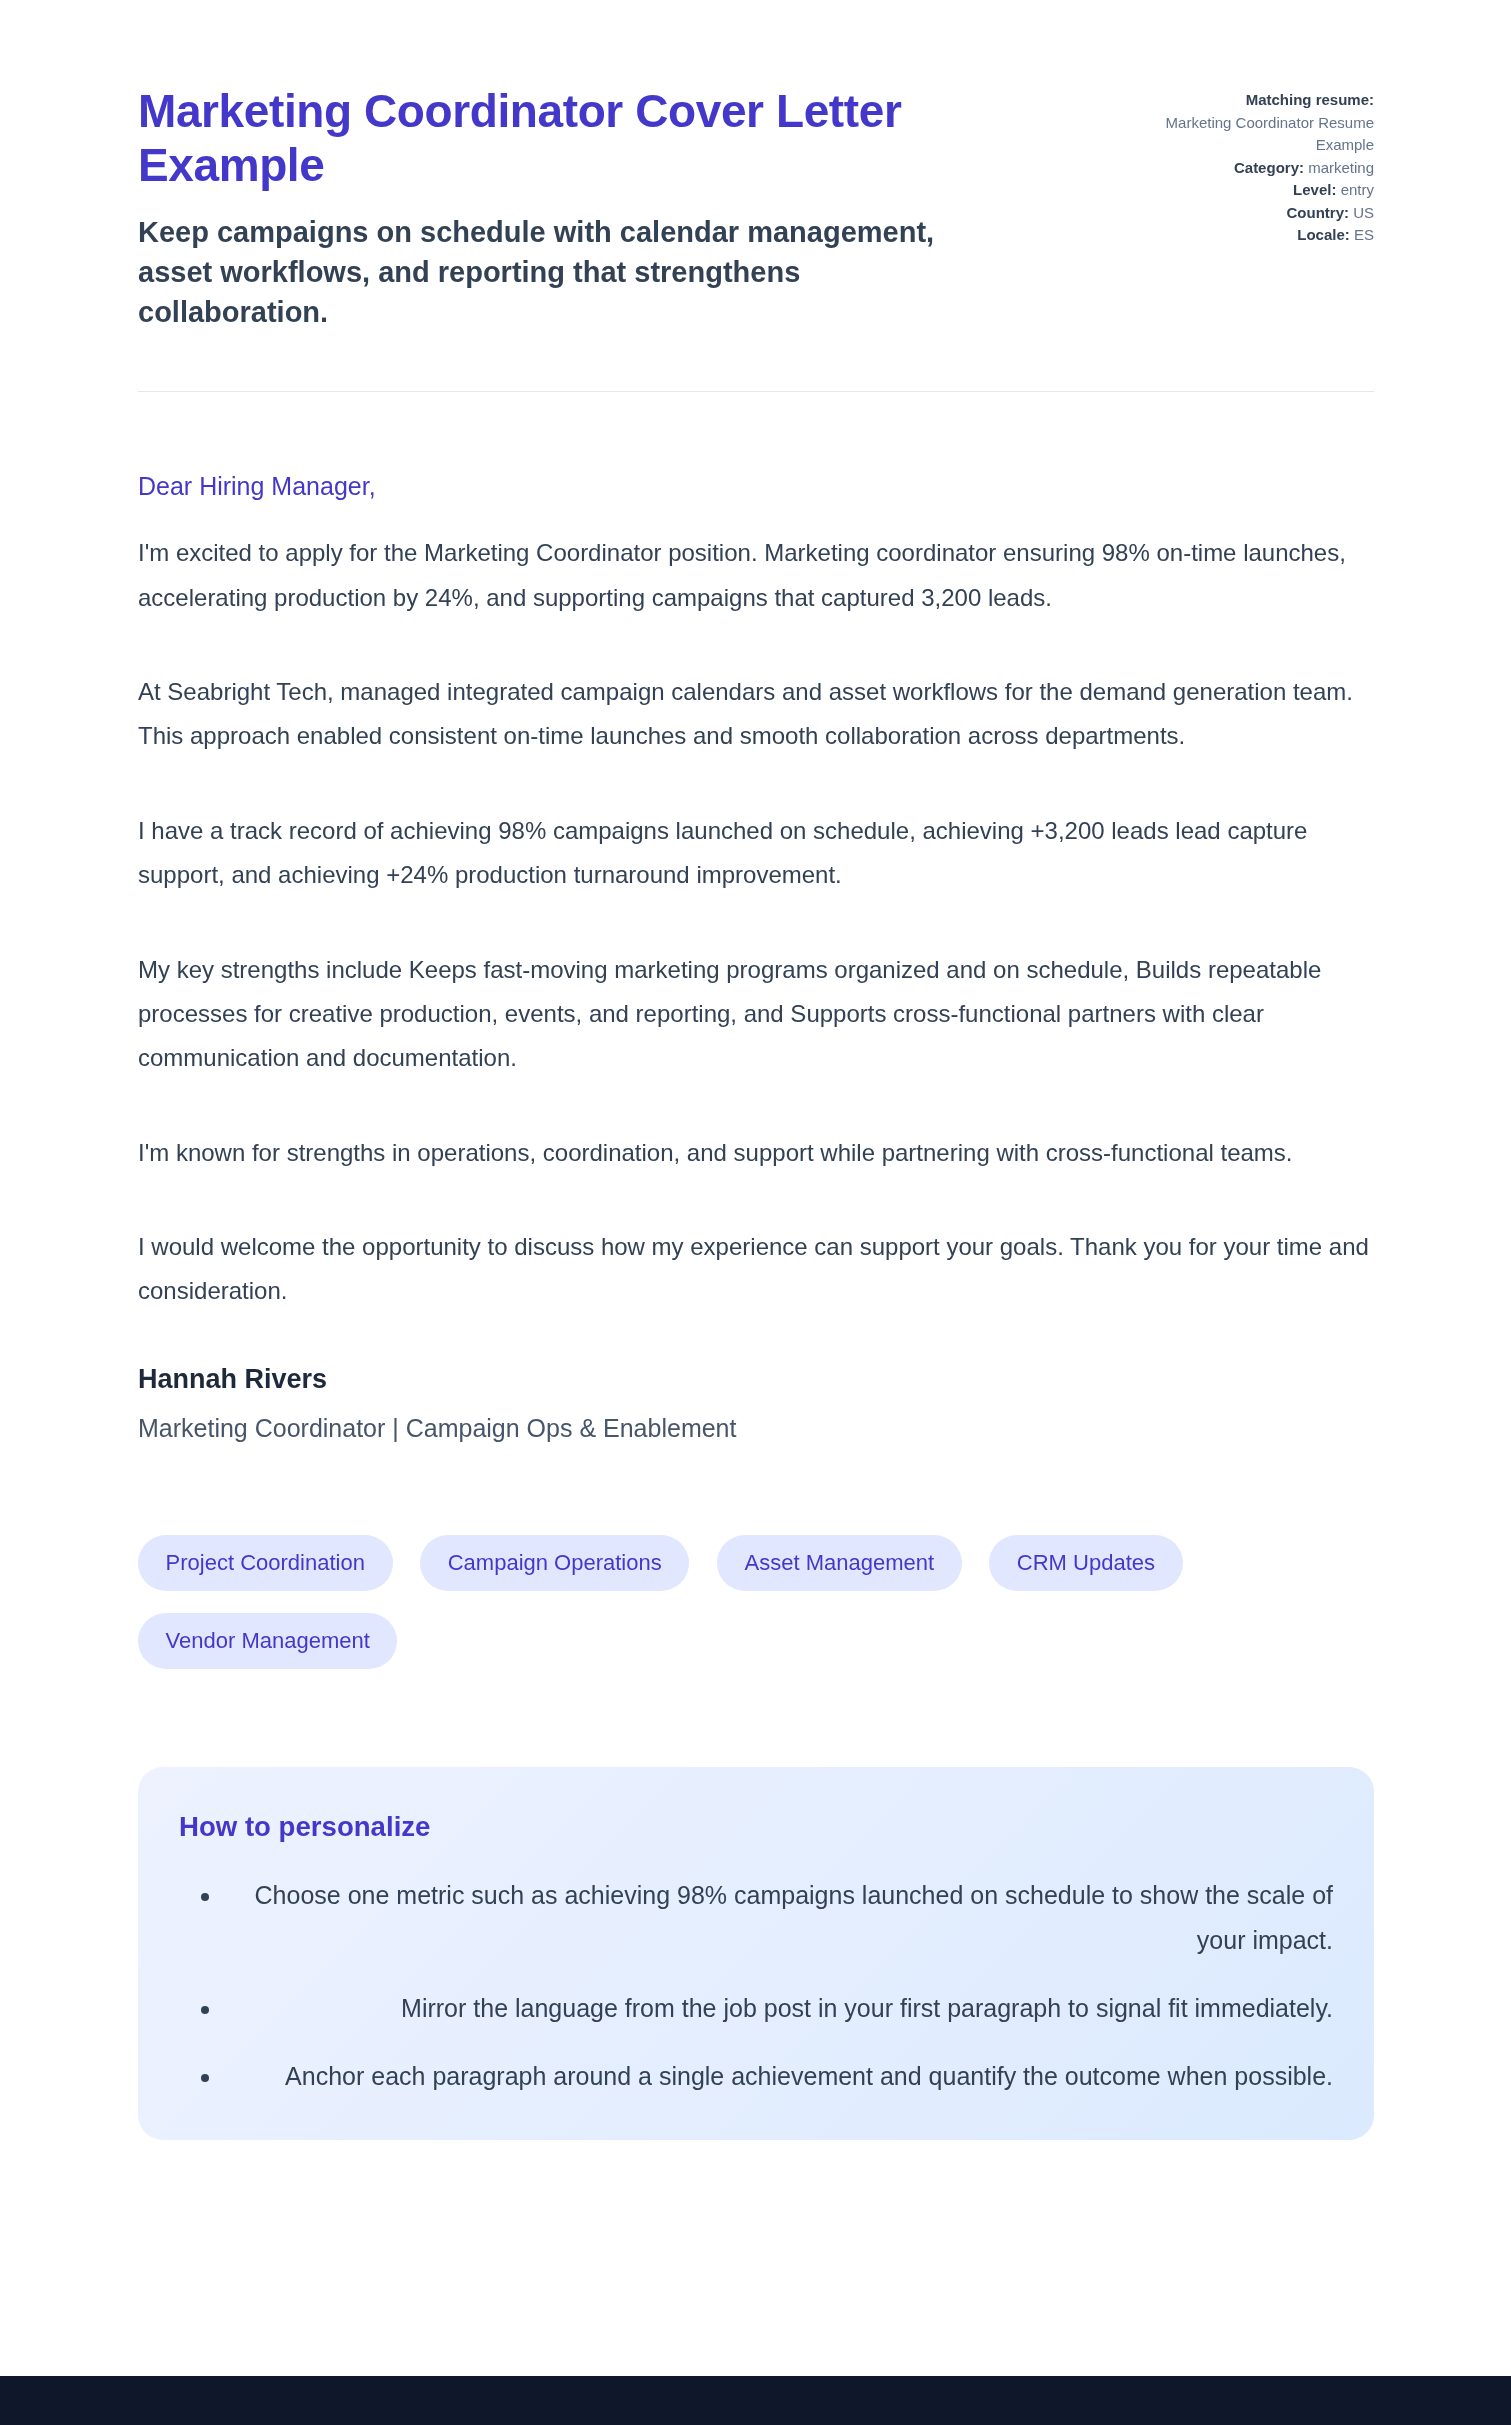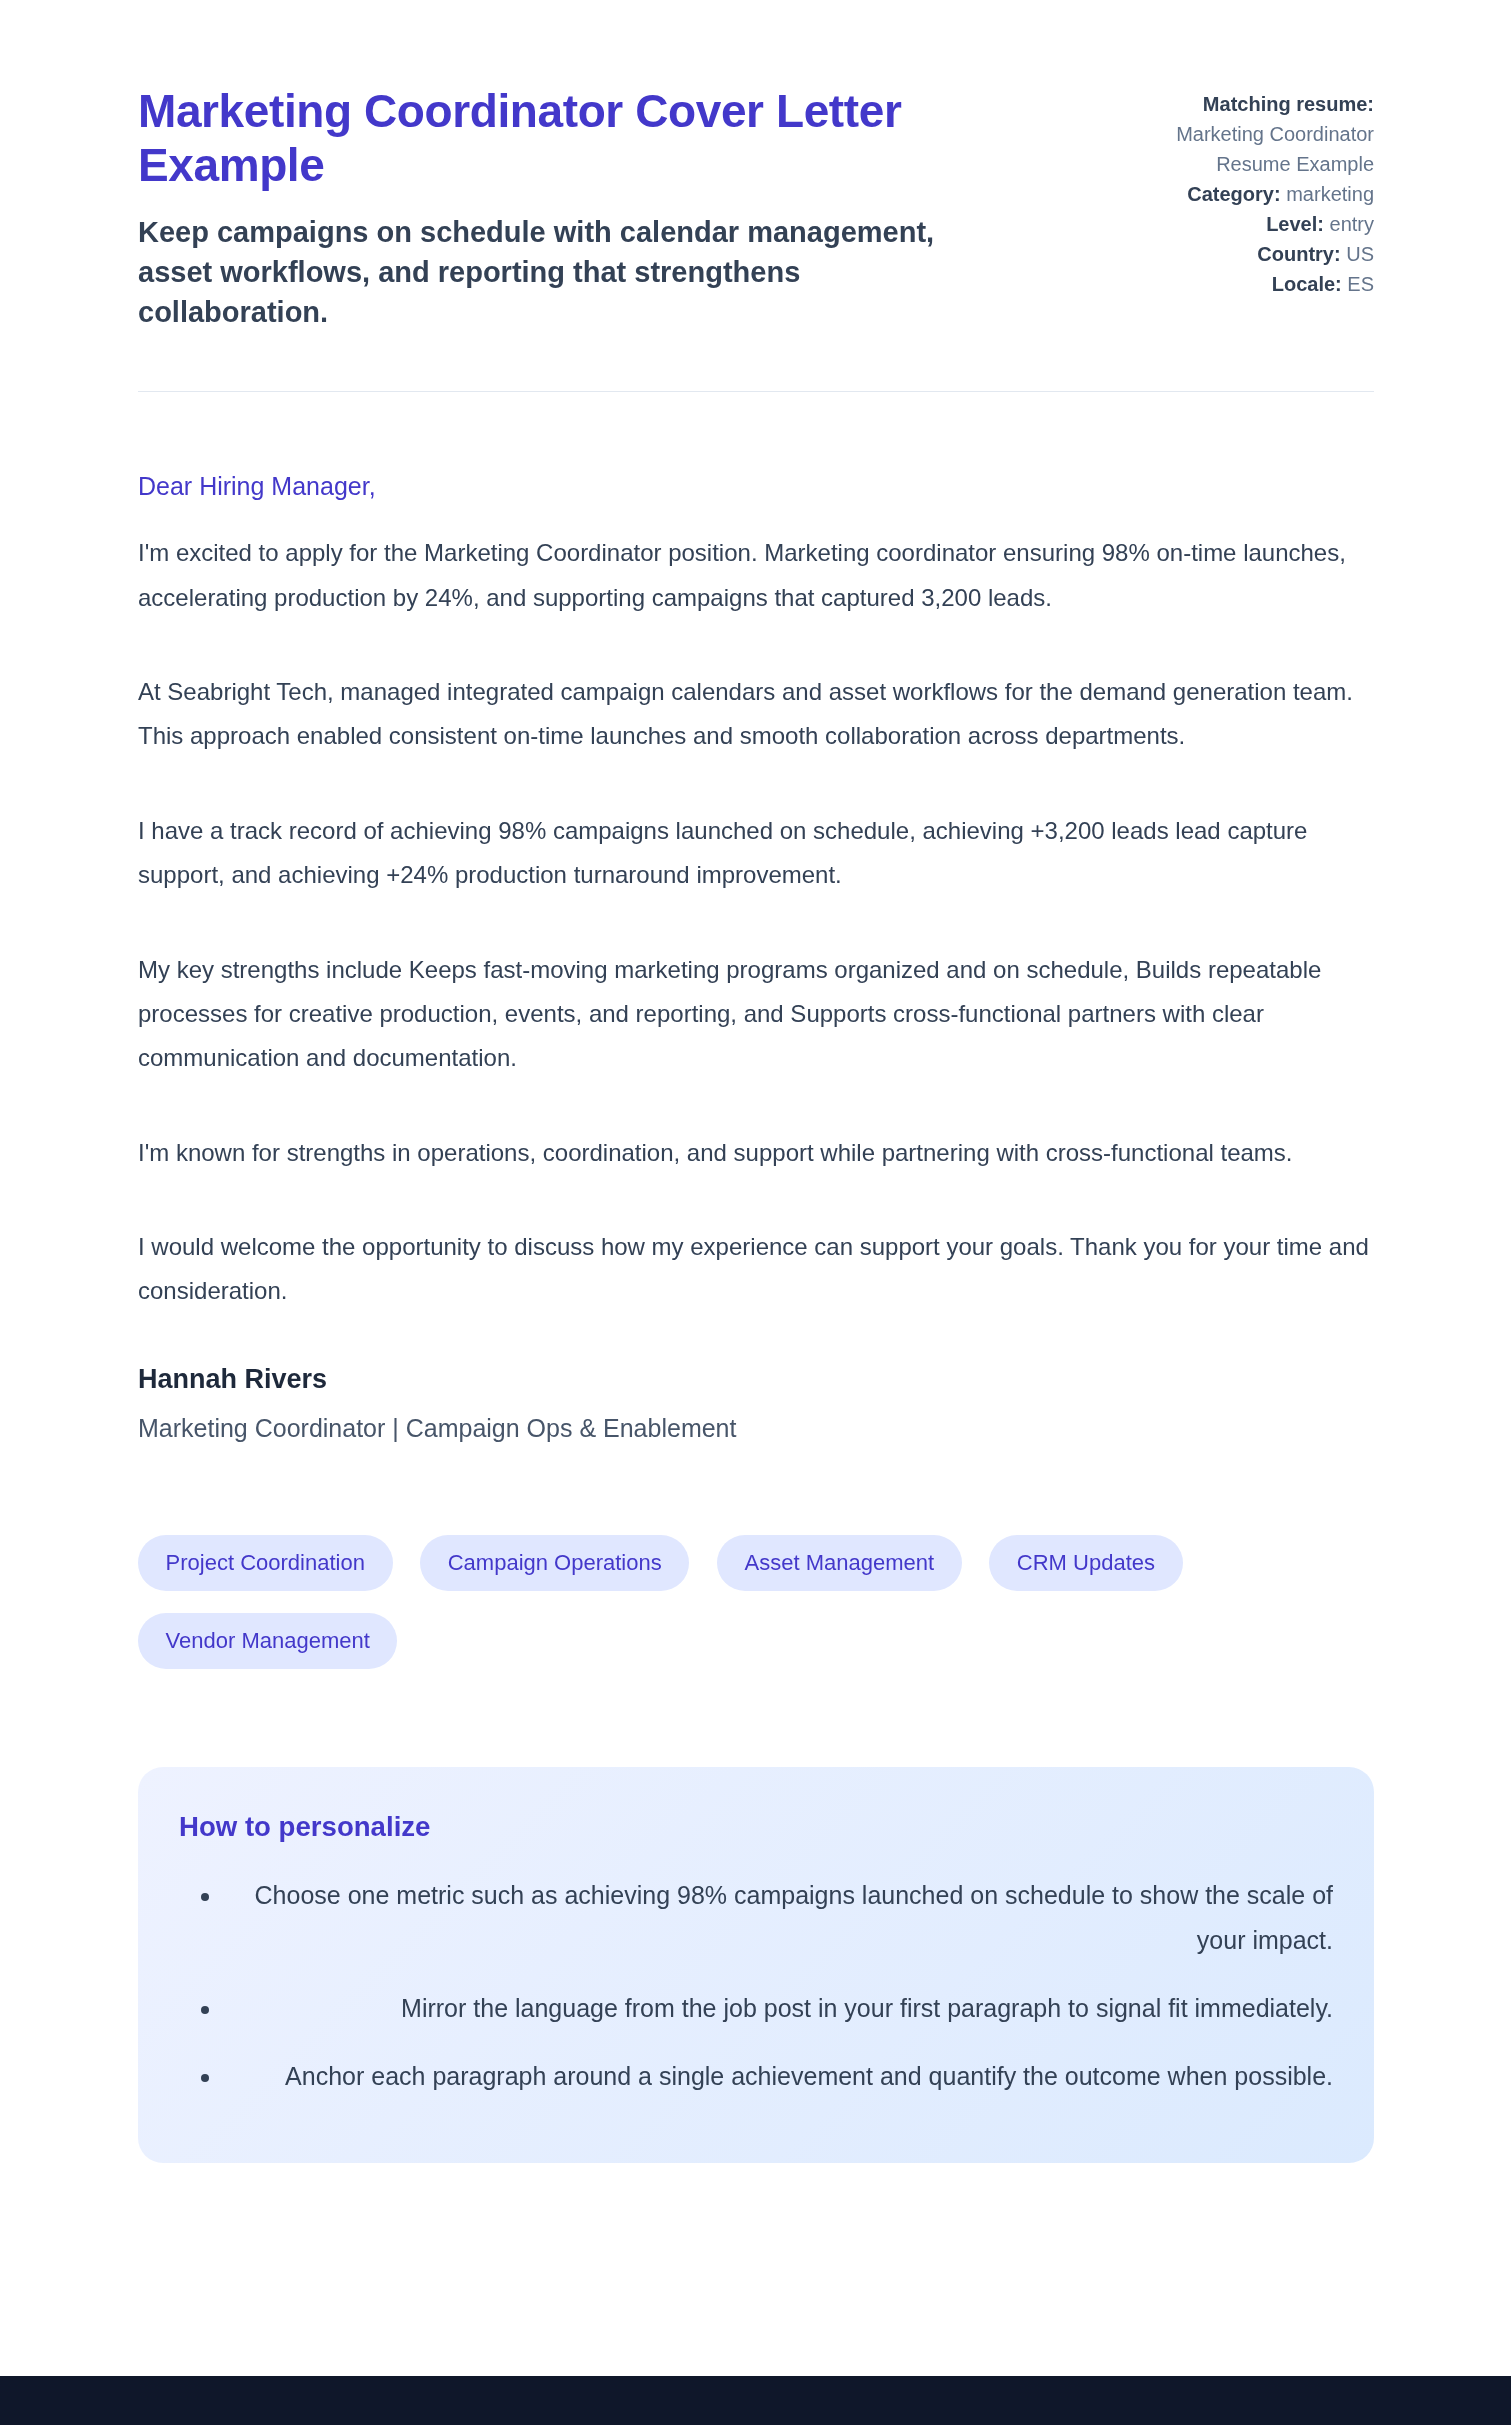--- a/index.html
+++ b/index.html
@@ -51,21 +51,21 @@
     max-width: 800px;
     font-size: 29px;
     line-height: 1.38;
     font-weight: bold;
     color: var(--body-text);
   }
   .meta-block {
     flex: 0 0 auto;
     max-width: 258px;
     text-align: right;
-    font-size: 20px;
+    font-size: 15px;
     line-height: 1.5;
     color: var(--muted-text);
     padding-top: 5.3px;
   }
   .meta-label { font-weight: bold; color: var(--body-text); }
   .meta-value { color: var(--muted-text); }
   .meta-row { white-space: nowrap; }
   .divider {
     border: none;
     border-top: 1.8px solid var(--divider);
@@ -112,21 +112,21 @@
     padding: 17px 27.6px;
     border-radius: 888px;
     white-space: nowrap;
   }
   
   .callout {
     margin-top: 98px;
     margin-bottom: 53px;
     background: linear-gradient(135deg, var(--callout-from), var(--callout-to));
     border-radius: 25px;
-    padding: 44px 41px 64px 41px;
+    padding: 44px 41px 41px 41px;
   }
   .callout-heading {
     margin: 0 0 30px 0;
     font-size: 27.6px;
     font-weight: bold;
     color: var(--accent);
   }
   .callout-list {
     margin: 0;
     padding-left: 44px;

